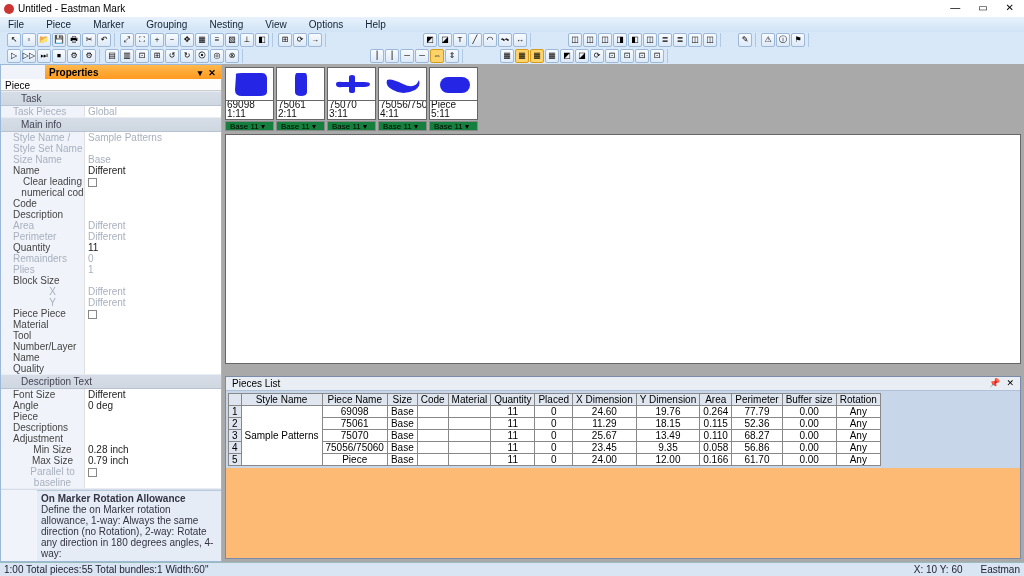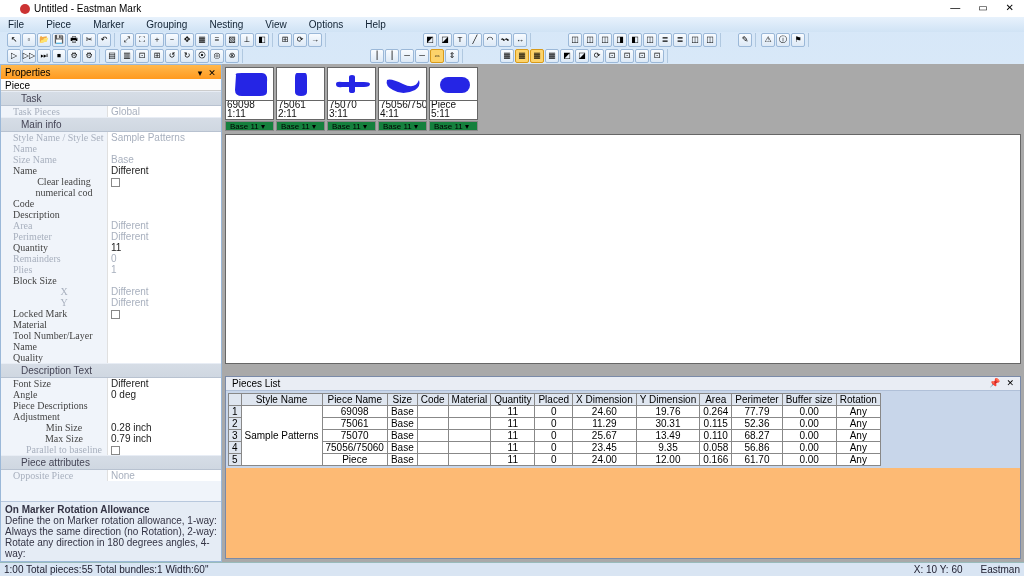--- a/index.html
+++ b/index.html
@@ -1,40 +1,40 @@
 <!DOCTYPE html>
 <html><head>
 <meta charset="utf-8">
 <style>
 * { margin: 0; padding: 0; box-sizing: border-box; font-family: "Segoe UI", Tahoma, sans-serif; font-size: 10px; }
 body { width: 1024px; height: 576px; background: linear-gradient(to bottom, #d6e7f8, #e8f0fa); overflow: hidden; position: relative; }
-.titlebar { height: 17px; background: #fff; display: flex; align-items: center; padding: 0 20px; font-size: 10px; }
+.titlebar { height: 17px; background: #fff; display: flex; align-items: center; padding: 0 4px; font-size: 10px; }
 .titlebar .icon { width: 10px; height: 10px; background: #c33; border-radius: 50%; margin-right: 4px; }
 .win-controls { position: absolute; right: 0; top: 0; display: flex; gap: 18px; padding: 2px 10px; }
 .menubar { height: 15px; background: linear-gradient(to bottom,#e8f2fc,#d0e3f5); display: flex; padding-left: 8px; font-size: 10px; color:#123; align-items:center;gap:8px; }
 .menubar span { margin-right: 14px; }
 .toolbar-row { height: 16px; display: flex; align-items: center; padding-left: 4px; gap: 2px; }
 .toolbar-group { display: flex; gap: 1px; padding: 0 3px; border-right: 1px solid #b0c8e0; }
 .tool-btn { width: 14px; height: 14px; background: linear-gradient(to bottom,#f8fbff,#dde9f6); border: 1px solid #9bb8d8; border-radius: 2px; display:flex; align-items:center; justify-content:center; font-size:8px; line-height:1; }
 .tool-btn.active { background:#fdd36a; border-color:#d89a1a; }
 .main-area { display: flex; height: calc(576px - 17px - 15px - 16px - 16px - 14px); }
 .properties-panel { width: 222px; background: #f0f4fa; border: 1px solid #9bb8d8; display:flex; flex-direction:column; }
-.prop-header { height: 14px; background: linear-gradient(to bottom,#ffb84d,#ff9a1f); color:#000; font-weight:normal; font-size:10px; padding:1px 4px; display:flex; align-items:flex-end; }
+.prop-header { height: 14px; background: linear-gradient(to bottom,#ffb84d,#ff9a1f); color:#000; font-weight:bold; font-size:10px; padding:1px 4px; display:flex; align-items:flex-end;margin-left:44px; }
 .prop-header .spacer { flex:1; }
 .prop-header .hicon { width:10px; height:10px; margin-left:2px; font-size:9px; text-align:center;}
 .prop-sub { height:12px; padding:1px 4px; font-size:10px; border-bottom:1px solid #ccc; background:#fdfdfd;}
 .prop-body { flex:1; overflow-y:auto; overflow-x:hidden; }
 .prop-section { background: linear-gradient(to bottom,#d6dde6,#cfd7e1); color:#445; font-size:10px; padding:1px 20px; border-top:1px solid #e8edf5; border-bottom:1px solid #b8c2d0;}
 .prop-row { display:flex; font-size:10px; min-height:11px; line-height:11px; }
-.prop-key { width: 106px; padding-left: 12px; color:#444;font-family:Liberation Serif, serif; }
+.prop-key { width: 83px; padding-left: 12px; color:#444; }
 .prop-sub1 .prop-key { padding-left: 20px; text-align: center; }
 .prop-val { flex:1; padding-left:3px; color:#222; background:#fff; border-left:1px solid #e0e0e0; }
 .prop-row.dim .prop-key, .prop-row.dim .prop-val { color:#a8b0be; }
 .chk { width:9px; height:9px; border:1px solid #888; display:inline-block; vertical-align:middle; background:#fff;}
-.prop-hint { background:#e5ecf5; border-top:1px solid #b8c8dd; padding:2px 4px; font-size:10px; color:#334; }
+.prop-hint { background:#e5ecf5; border-top:1px solid #b8c8dd; padding:2px 4px; font-size:10px; color:#334;margin-left:36px; }
 .prop-hint .t { font-weight:bold; display:block; }
 .workspace { flex:1; display:flex; flex-direction:column; background:#a9a9a9; }
 .thumbs-row { display:flex; padding:3px; gap:2px; background:#a9a9a9;}
 .thumb-wrap { display:flex; flex-direction:column; width:49px; }
 .thumb { width:49px; height:34px; background:#fff; border:1px solid #666; display:flex; align-items:center; justify-content:center; }
 .thumb-label { font-size:8px; background:#fff; border:1px solid #666; border-top:none; padding:0 1px; line-height:8px; color:#111; white-space:nowrap; overflow:hidden;}
 .base-tab { width:49px; height:10px; font-size:8px; border:1px solid #888; background:#15803d; margin-top:1px; padding-left:4px;}
 .shape { background:#2525e5; }
 .canvas { flex:1; background:#a9a9a9; margin:0 3px 3px; position:relative; }
 .canvas-inner { position:absolute; top:0; left:0; right:0; bottom:46%; background:#fff; border:1px solid #666;}
@@ -248,21 +248,21 @@
         </div>
       <div class="prop-row prop-sub1 dim">
           <div class="prop-key">X</div>
           <div class="prop-val">Different</div>
         </div>
       <div class="prop-row prop-sub1 dim">
           <div class="prop-key">Y</div>
           <div class="prop-val">Different</div>
         </div>
       <div class="prop-row">
-          <div class="prop-key">Locked Mark</div>
+          <div class="prop-key">Piece Piece</div>
           <div class="prop-val"><span class="chk"></span></div>
         </div>
       <div class="prop-row">
           <div class="prop-key">Material</div>
           <div class="prop-val"></div>
         </div>
       <div class="prop-row">
           <div class="prop-key">Tool Number/Layer Name</div>
           <div class="prop-val"></div>
         </div>
@@ -402,21 +402,21 @@
                 </tr>
             <tr>
                   <td class="lh">2</td>
                   <td>75061</td>
                   <td>Base</td>
                   <td></td>
                   <td></td>
                   <td>11</td>
                   <td>0</td>
                   <td>11.29</td>
-                  <td>30.31</td>
+                  <td>18.15</td>
                   <td>0.115</td>
                   <td>52.36</td>
                   <td>0.00</td>
                   <td>Any</td>
                 </tr>
             <tr>
                   <td class="lh">3</td>
                   <td>75070</td>
                   <td>Base</td>
                   <td></td>

